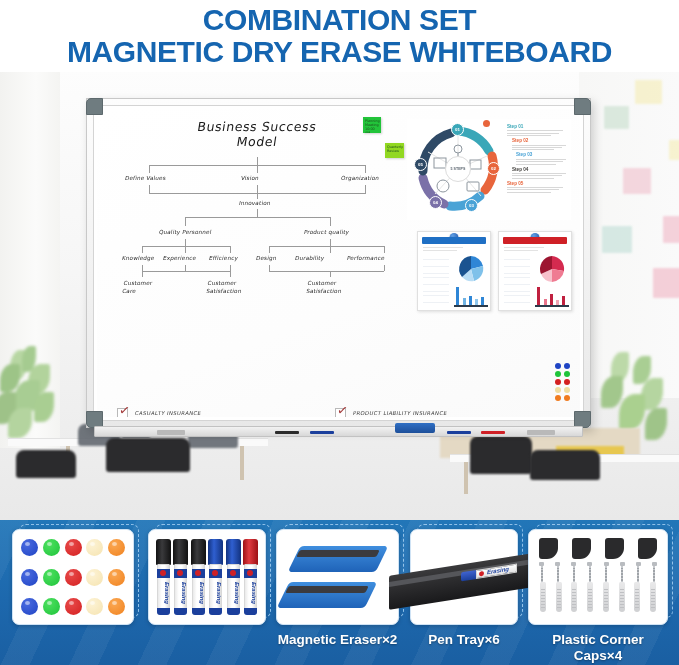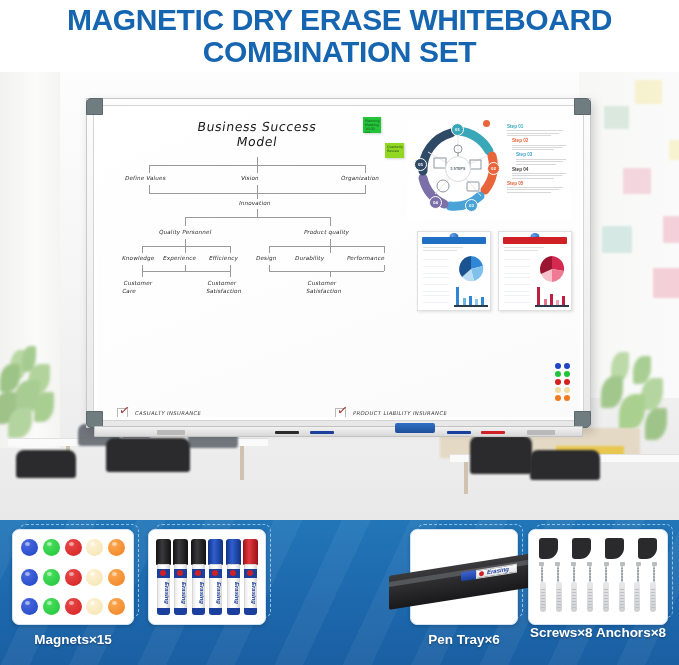--- a/index.html
+++ b/index.html
@@ -259,22 +259,22 @@
   }
   .anchor:after{
     content:""; position:absolute; left:1px; top:5px; width:4px; height:22px;
     background:repeating-linear-gradient(180deg,transparent 0 2px,#bfc0c3 2px 3px);
   }
 </style>
 </head>
 <body>
 
 <div class="title-block">
+  <div class="title-line">COMBINATION SET</div>
   <div class="title-line">MAGNETIC DRY ERASE WHITEBOARD</div>
-  <div class="title-line">COMBINATION SET</div>
 </div>
 
 <div class="scene">
   <div class="wall-left"></div>
   <div class="wall-right"></div>
 
   <div class="sticky" style="left:635px;top:12px;width:27px;height:24px;background:#f6efc0;"></div>
   <div class="sticky" style="left:604px;top:38px;width:25px;height:23px;background:#cfe3d4;"></div>
   <div class="sticky" style="left:669px;top:72px;width:18px;height:20px;background:#f6efc0;"></div>
   <div class="sticky" style="left:623px;top:100px;width:28px;height:26px;background:#f2c9d4;"></div>
@@ -571,21 +571,20 @@
         </div>
         <div style="display:flex;justify-content:space-between;">
           <div class="magnet-dot" style="background:radial-gradient(circle at 35% 30%,#4a6ae0,#1f44c4);"></div>
           <div class="magnet-dot" style="background:radial-gradient(circle at 35% 30%,#4ce05f,#1fc43a);"></div>
           <div class="magnet-dot" style="background:radial-gradient(circle at 35% 30%,#e84a4a,#d42020);"></div>
           <div class="magnet-dot" style="background:radial-gradient(circle at 35% 30%,#fdf3d5,#f5e3b0);"></div>
           <div class="magnet-dot" style="background:radial-gradient(circle at 35% 30%,#fba853,#f0821f);"></div>
         </div>
       </div>
     </div>
-    <div class="acc-label">Magnets×15</div>
   </div>
 
   <div class="acc-item" style="left:148px;width:118px;">
     <div class="acc-box" style="height:96px;padding:9px 7px;">
       <div class="acc-dash"></div>
       <div style="display:flex;justify-content:space-between;">
         <div class="marker">
           <div class="marker-cap" style="background:linear-gradient(90deg,#111,#3a3a3c 40%,#111);"></div>
           <div class="marker-body"></div>
             <div class="marker-band"></div>
@@ -630,20 +629,34 @@
           <div class="marker-body"></div>
             <div class="marker-band"></div>
             <div class="marker-red-dot"></div>
           <div class="marker-text">Erasing</div>
           <div class="marker-foot"></div>
         </div>
       </div>
     </div>
   </div>
 
+  <div class="acc-item" style="left:276px;width:123px;">
+    <div class="acc-box" style="height:96px;">
+      <div class="acc-dash"></div>
+      <div class="eraser-3d" style="left:17px;top:16px;">
+        <div class="eraser-top"></div>
+          <div class="eraser-felt"></div>
+      </div>
+      <div class="eraser-3d" style="left:6px;top:52px;">
+        <div class="eraser-top"></div>
+          <div class="eraser-felt"></div>
+      </div>
+    </div>
+    <div class="acc-label">Magnetic Eraser×2</div>
+  </div>
 
   <div class="acc-item" style="left:410px;width:108px;">
     <div class="acc-box" style="height:96px;">
       <div class="acc-dash"></div>
       <div class="tray3d" style="left:-22px;top:34px;">
         <div class="tray3d-body"></div>
           <div class="tray3d-lip"></div>
       </div>
       <div style="position:absolute;left:50px;top:38px;width:56px;height:9px;transform:skewY(-9deg);">
         <div style="position:absolute;left:0;top:0;width:16px;height:9px;background:linear-gradient(180deg,#3f63cf,#1b3f9c);border-radius:2px 0 0 2px;"></div>
@@ -702,15 +715,16 @@
         <div class="anchor"></div>
         <div class="anchor"></div>
         <div class="anchor"></div>
         <div class="anchor"></div>
         <div class="anchor"></div>
         <div class="anchor"></div>
         <div class="anchor"></div>
         <div class="anchor"></div>
       </div>
     </div>
+    <div class="acc-label">Plastic Corner Caps×4</div>
     <div class="acc-label" style="margin-top:0;">Screws×8  Anchors×8</div>
   </div>
 </div>
 
 </body></html>

